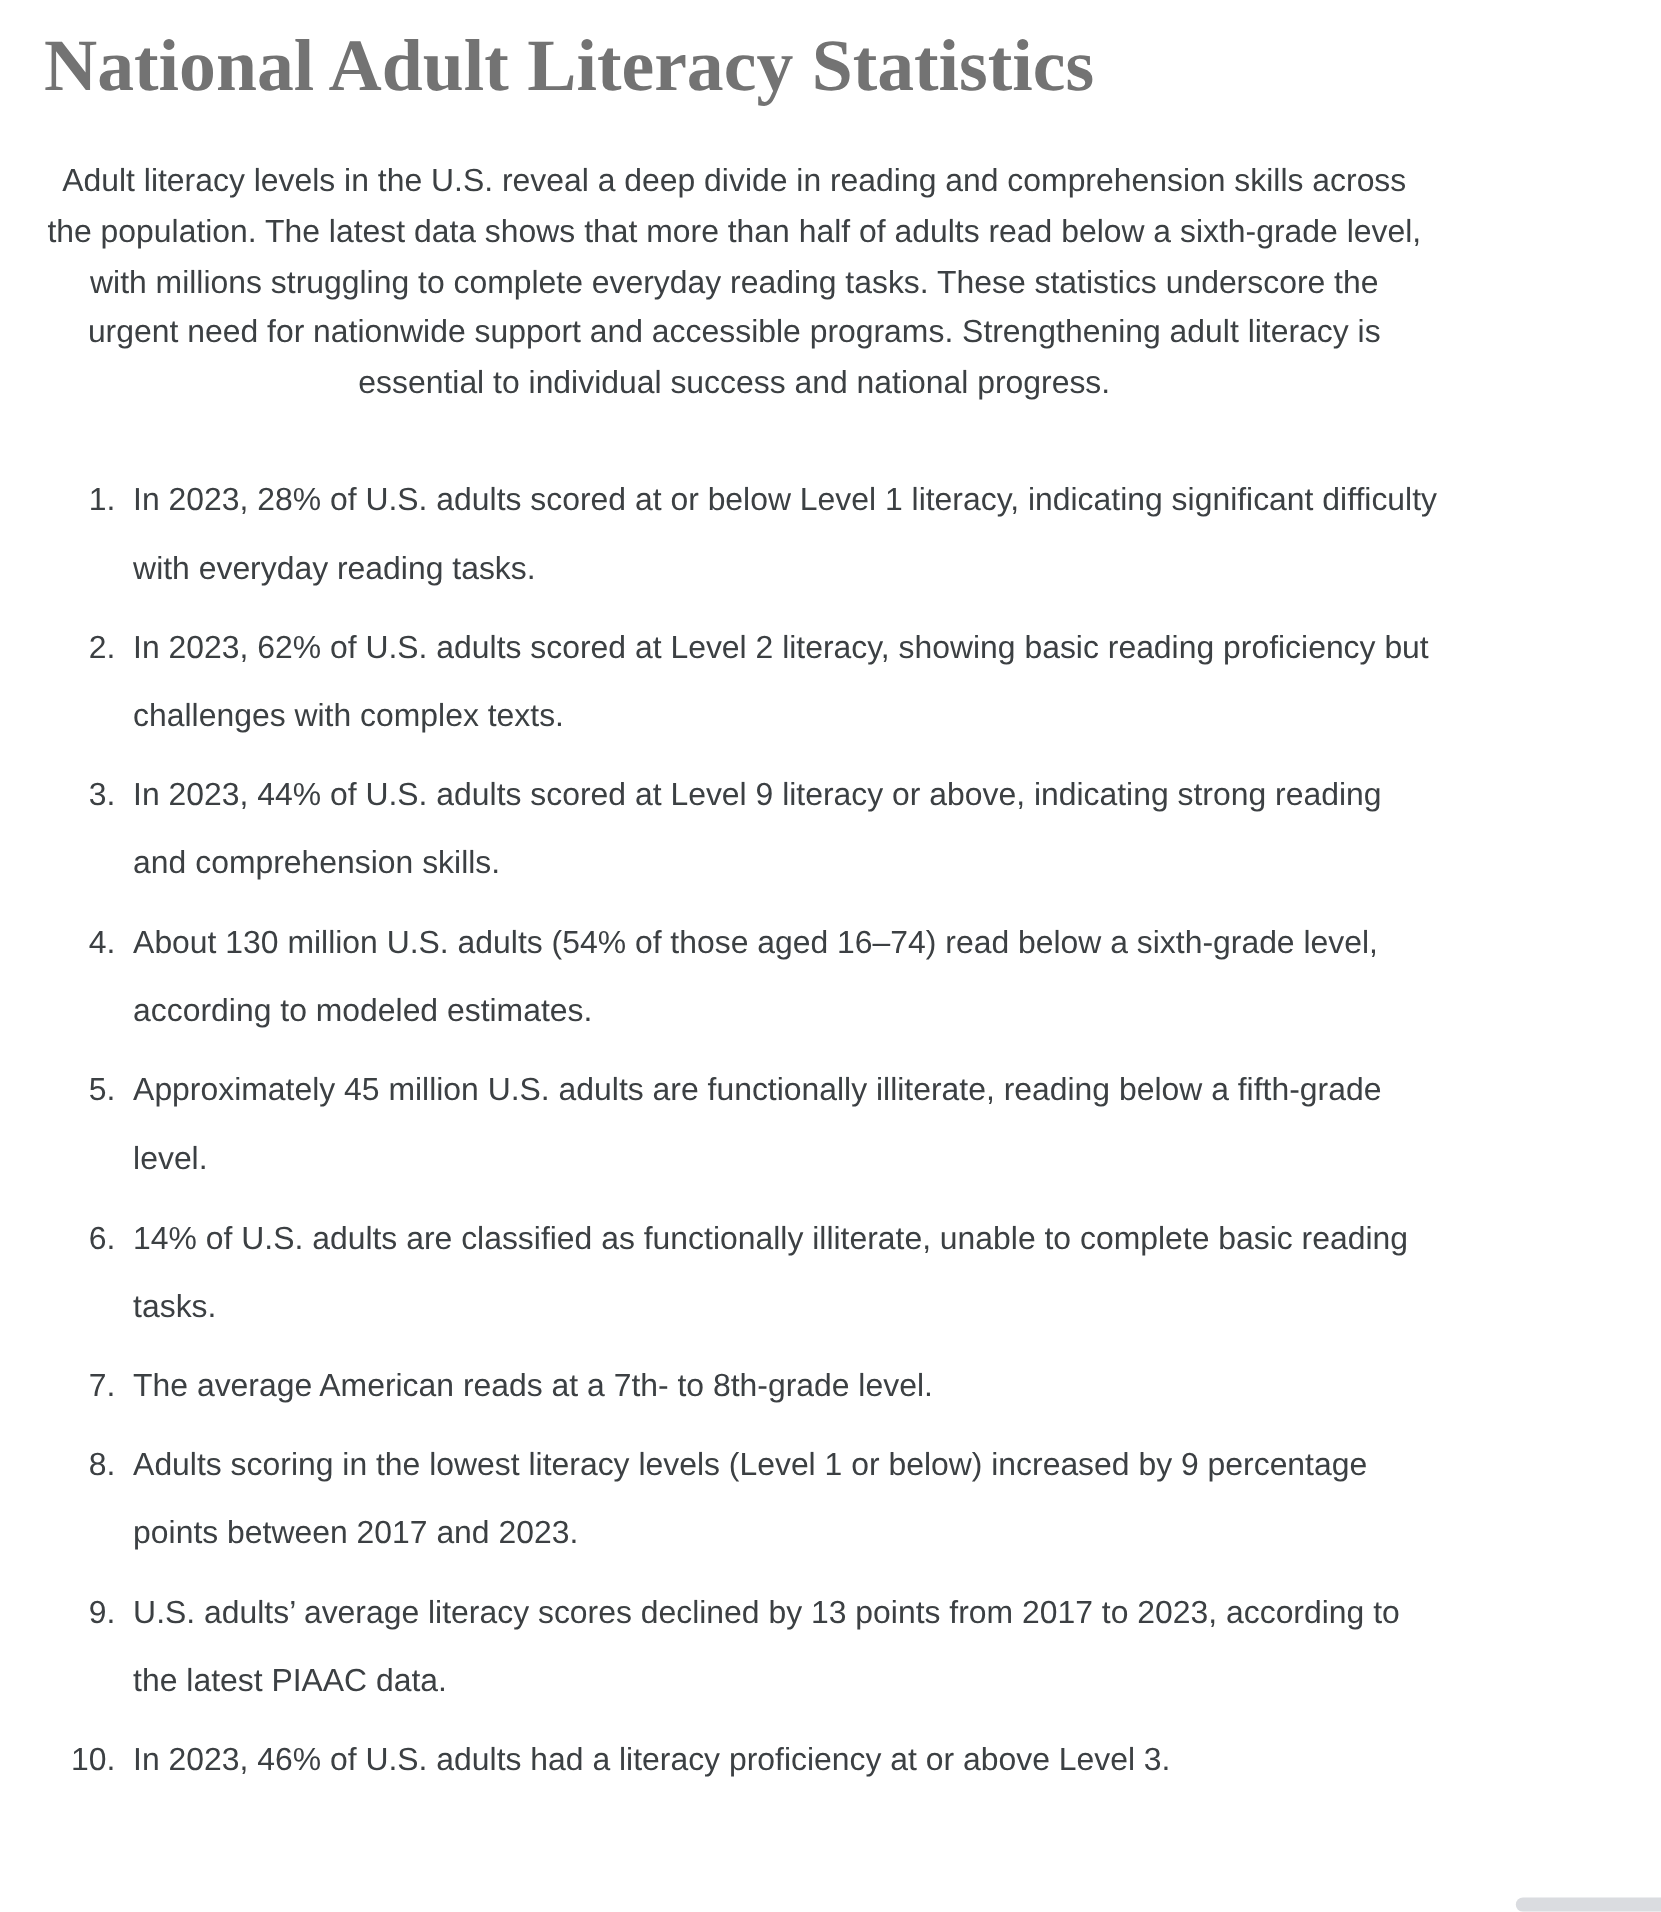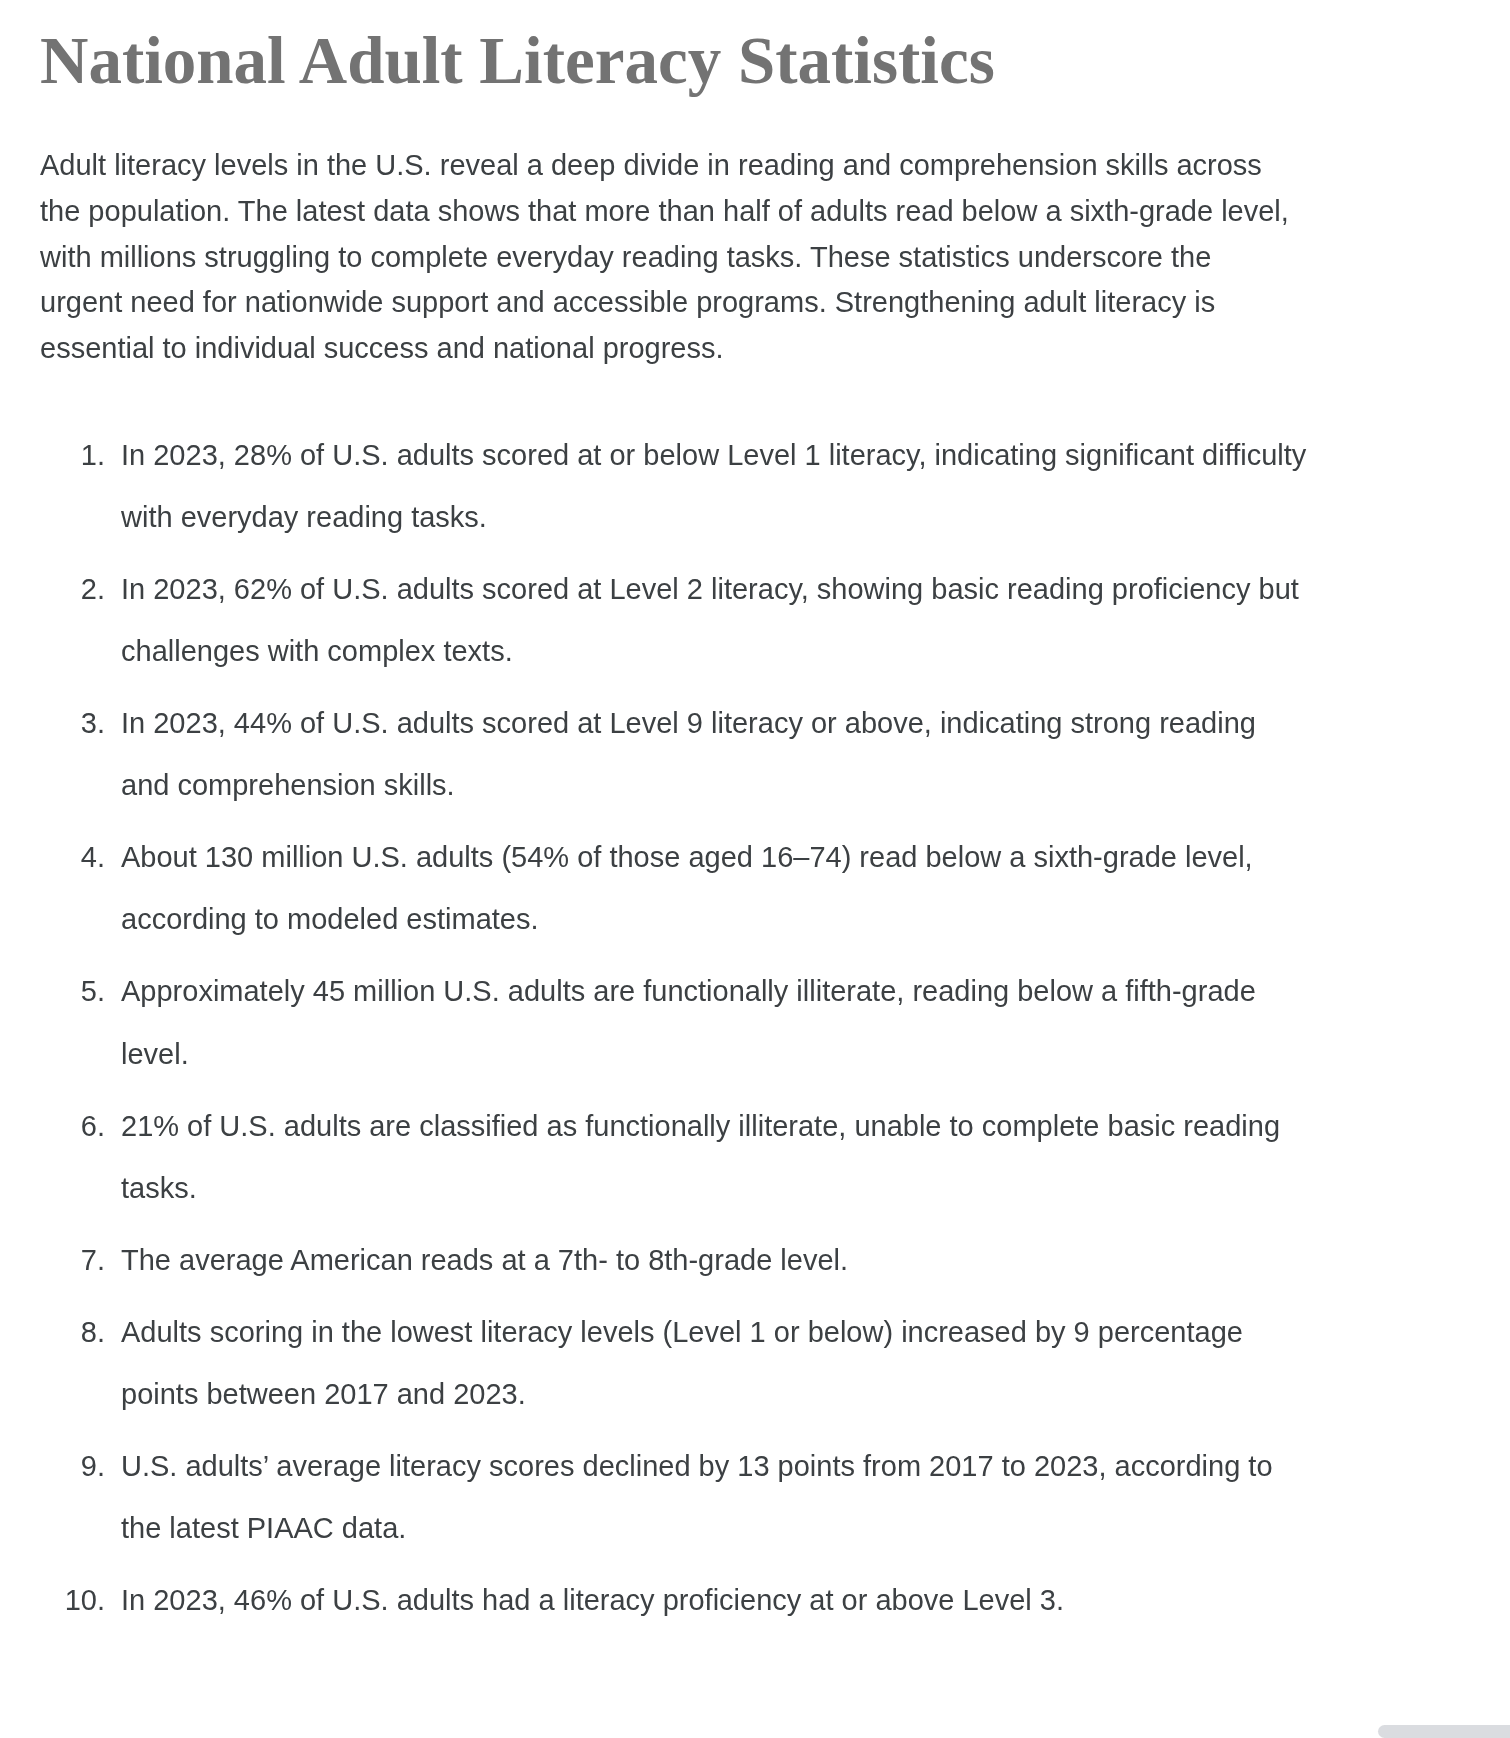--- a/index.html
+++ b/index.html
@@ -25,20 +25,21 @@
     font-size: 67px;
     line-height: 1.15;
     color: #737373;
     margin: 14px 0 44px 0;
   }
   .intro {
     font-size: 29px;
     line-height: 1.58;
     max-width: 1255px;
     margin: 0 0 52px 0;
+    text-align: center;
   }
   ol.stats-list {
     font-size: 29px;
     line-height: 2.14;
     margin: 0;
     width: 1270px;
     padding-left: 73px;
     list-style: decimal outside;
   }
   ol.stats-list li {
@@ -63,21 +64,21 @@
   <h1 class="page-title">National Adult Literacy Statistics</h1>
 
   <p class="intro">Adult literacy levels in the U.S. reveal a deep divide in reading and comprehension skills across the population. The latest data shows that more than half of adults read below a sixth-grade level, with millions struggling to complete everyday reading tasks. These statistics underscore the urgent need for nationwide support and accessible programs. Strengthening adult literacy is essential to individual success and national progress.</p>
 
   <ol class="stats-list">
     <li>In 2023, 28% of U.S. adults scored at or below Level 1 literacy, indicating significant difficulty with everyday reading tasks.</li>
     <li>In 2023, 62% of U.S. adults scored at Level 2 literacy, showing basic reading proficiency but challenges with complex texts.</li>
     <li>In 2023, 44% of U.S. adults scored at Level 9 literacy or above, indicating strong reading and comprehension skills.</li>
     <li>About 130 million U.S. adults (54% of those aged 16–74) read below a sixth-grade level, according to modeled estimates.</li>
     <li>Approximately 45 million U.S. adults are functionally illiterate, reading below a fifth-grade level.</li>
-    <li>21% of U.S. adults are classified as functionally illiterate, unable to complete basic reading tasks.</li>
+    <li>14% of U.S. adults are classified as functionally illiterate, unable to complete basic reading tasks.</li>
     <li>The average American reads at a 7th- to 8th-grade level.</li>
     <li>Adults scoring in the lowest literacy levels (Level 1 or below) increased by 9 percentage points between 2017 and 2023.</li>
     <li>U.S. adults’ average literacy scores declined by 13 points from 2017 to 2023, according to the latest PIAAC data.</li>
     <li>In 2023, 46% of U.S. adults had a literacy proficiency at or above Level 3.</li>
   </ol>
 
 </div>
 
 <div class="scrollbar-thumb"></div>
 

